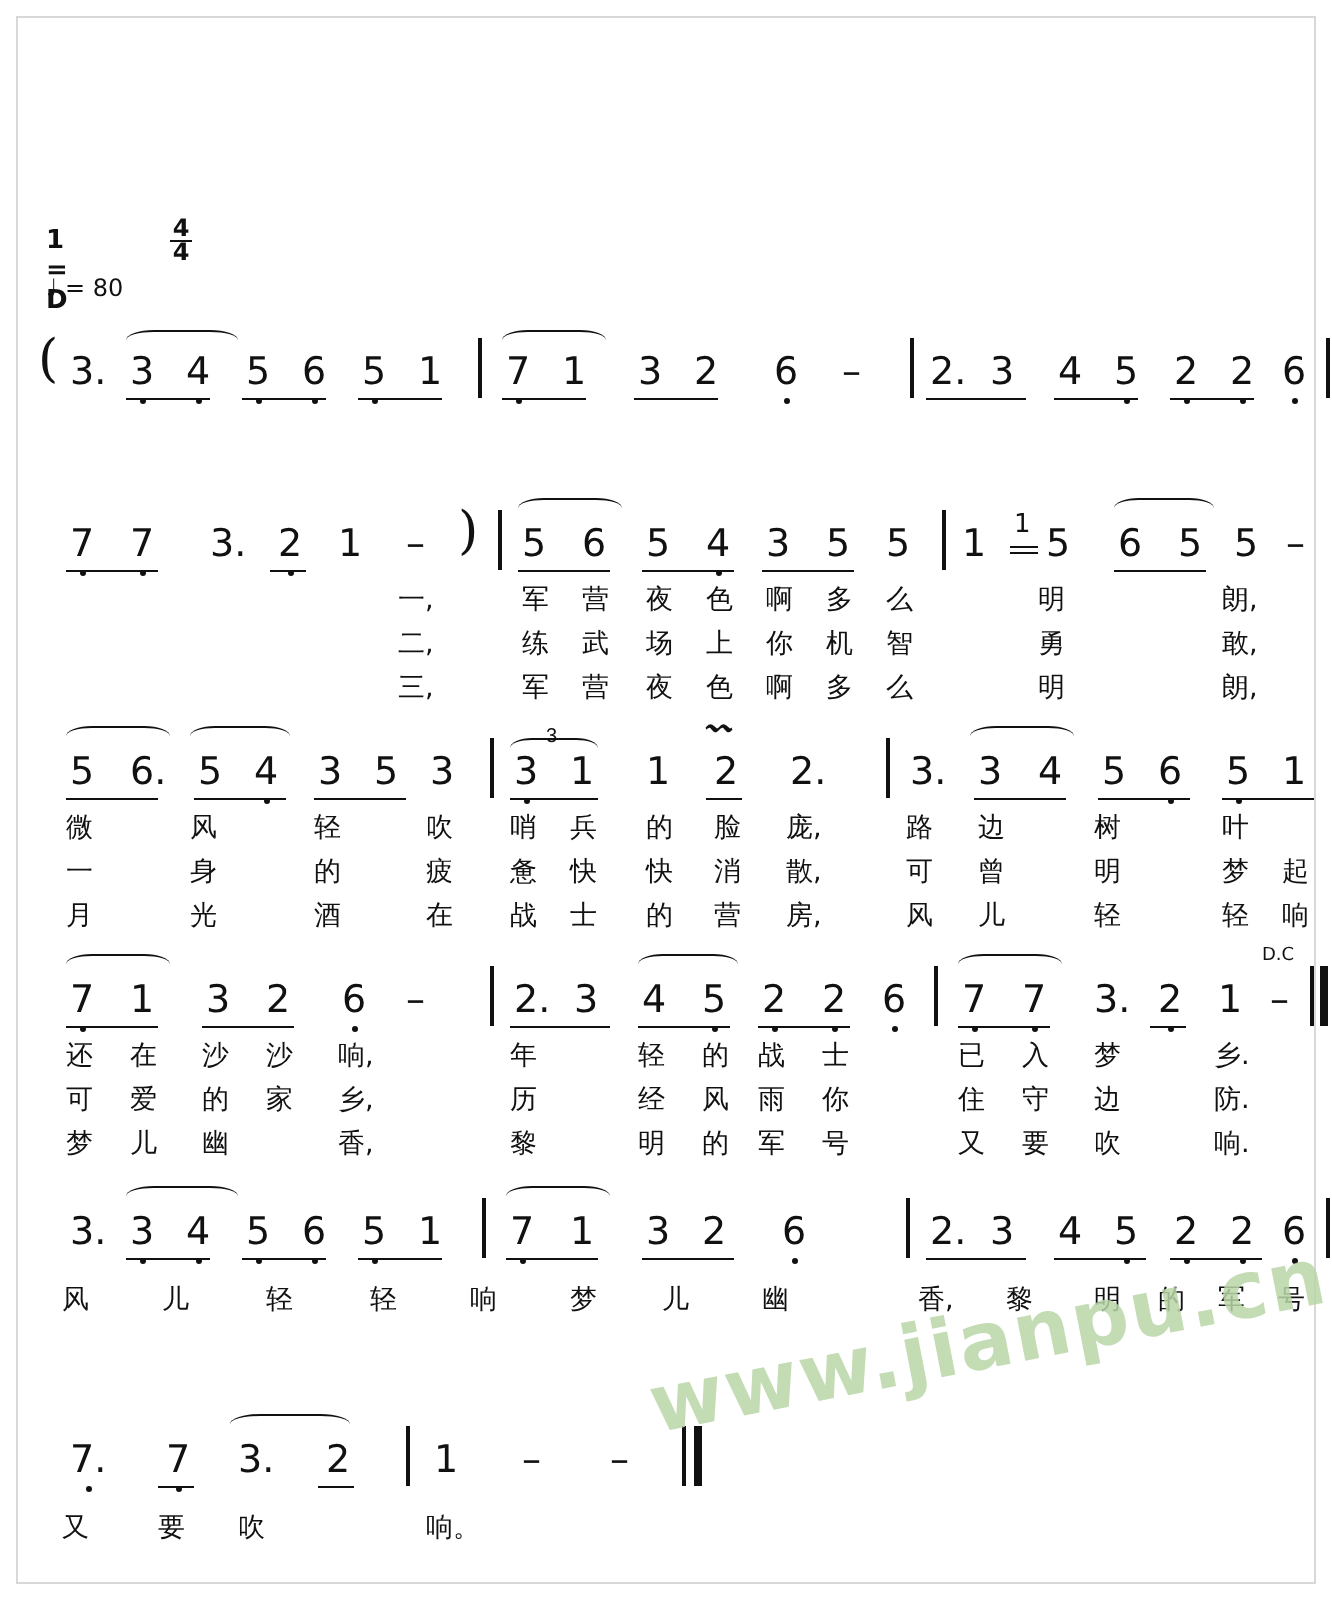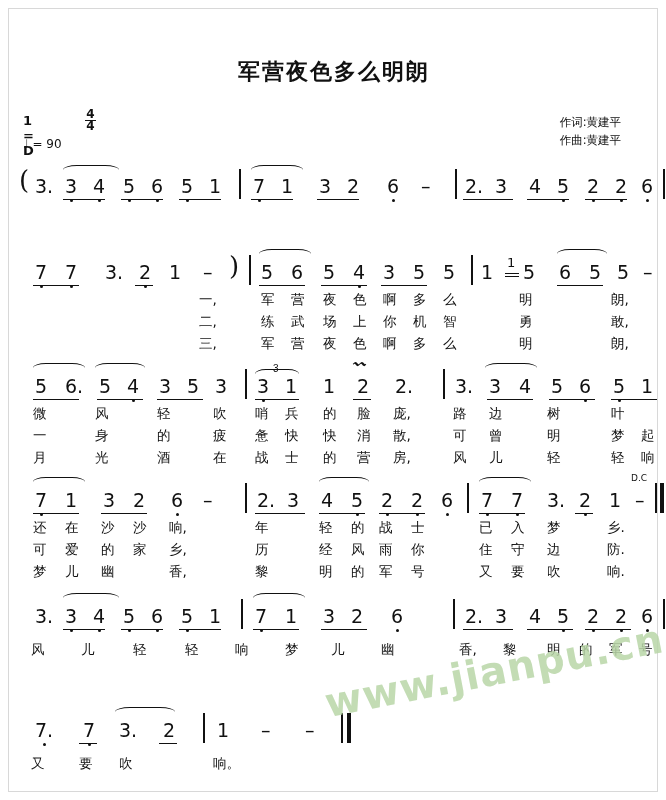--- a/index.html
+++ b/index.html
@@ -115,37 +115,32 @@
     left:312px;top:672px;font-size:40px;
     transform:rotate(-11deg);transform-origin:left top;
     letter-spacing:1px;
   }
 </style>
 </head>
 <body>
 
 <div class="sheet">
 
-  <div class="title">军营夜色多么明朗</div>
-
-  <div class="credits">
-    <div>作词:黄建平</div>
-    <div>作曲:黄建平</div>
-  </div>
+
 
   <div class="keyblock">
     <div class="k1">1 = D</div>
     <div class="meter">
       <i>4</i>
       <span class="bar"></span>
       <i>4</i>
     </div>
     <div class="tempo">
       <span style="font-family:'DejaVu Sans',sans-serif;">♩</span>
-      <span>= 90</span>
+      <span>= 80</span>
     </div>
   </div>
 
   <div class="sys" style="top:152px;">
     <div class="row-notes">
       <span class="paren" style="left:-4px;top:4px;">(</span>
 
       <span class="n" style="left:12px;">3.</span>
 
       <span class="slur" style="left:40px;top:4px;width:56px;"></span>

